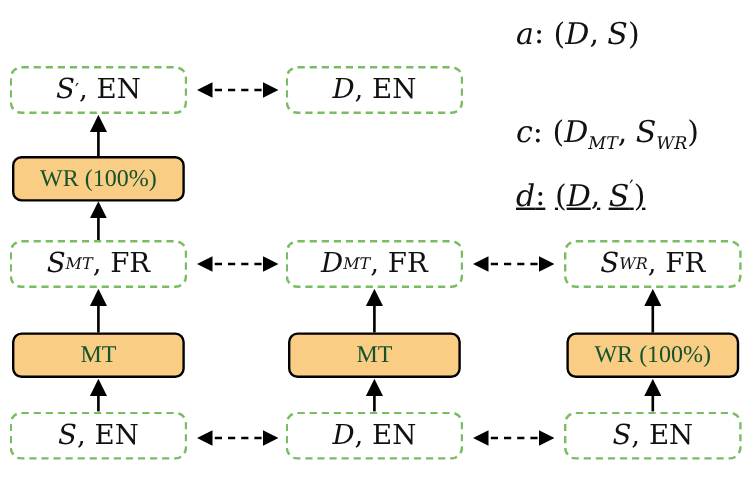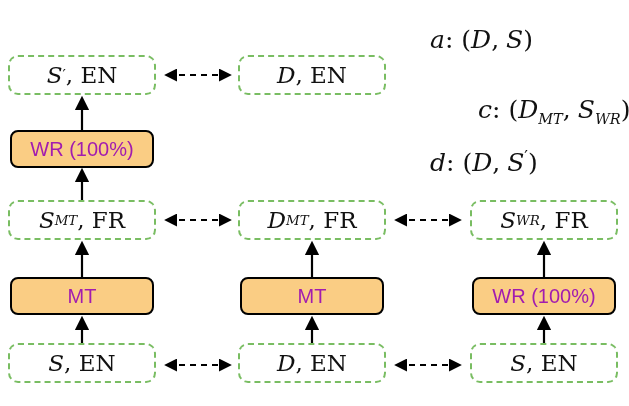--- a/index.html
+++ b/index.html
@@ -32,23 +32,23 @@
   }
   
   .obox {
     position: absolute;
     display: flex;
     align-items: center;
     justify-content: center;
     border: 2.5px solid var(--process-border, #000);
     border-radius: 8px;
     background: var(--process-fill, #FACD84);
-    font-family: Liberation Sans, sans-serif;
+    font-family: Liberation Serif, serif;
     font-size: 20px;
-    color: #a21caf;
+    color: #14532d;
     white-space: nowrap;
   }
   .sym { font-style: italic; }
   .sub { font-style: italic; font-size: 0.58em; }
   .sup { font-size: 0.65em; }
   
   .p-tl  { left: 8px;   top: 55px;  width: 148px; height: 40px; }
   .p-tm  { left: 238px; top: 55px;  width: 148px; height: 40px; }
   .p-wrt { left: 10px;  top: 130px; width: 144px; height: 38px; }
   .p-ml  { left: 8px;   top: 200px; width: 148px; height: 40px; }
@@ -61,24 +61,24 @@
   .p-bm  { left: 238px; top: 343px; width: 148px; height: 40px; }
   .p-br  { left: 470px; top: 343px; width: 148px; height: 40px; }
   
   .lline {
     position: absolute;
     left: 430px;
     font-size: 25px;
     line-height: 1.2;
     white-space: nowrap;
   }
-  .l1 { top: 24px; }
+  .l1 { top: 12px; }
   .l2 { top: 50px; }
-  .l3 { top: 94px; margin-left: 48px; }
-  .l4 { top: 147px; }
+  .l3 { top: 94px; }
+  .l4 { top: 147px; text-decoration: underline; }
   .lkey { font-style: italic; }
   .lcolon { margin-right: 8px; }
   .lsym { font-style: italic; }
   .lcomma { margin-right: 7px; }
 </style>
 </head>
 <body>
 
 <div class="canvas">
 

